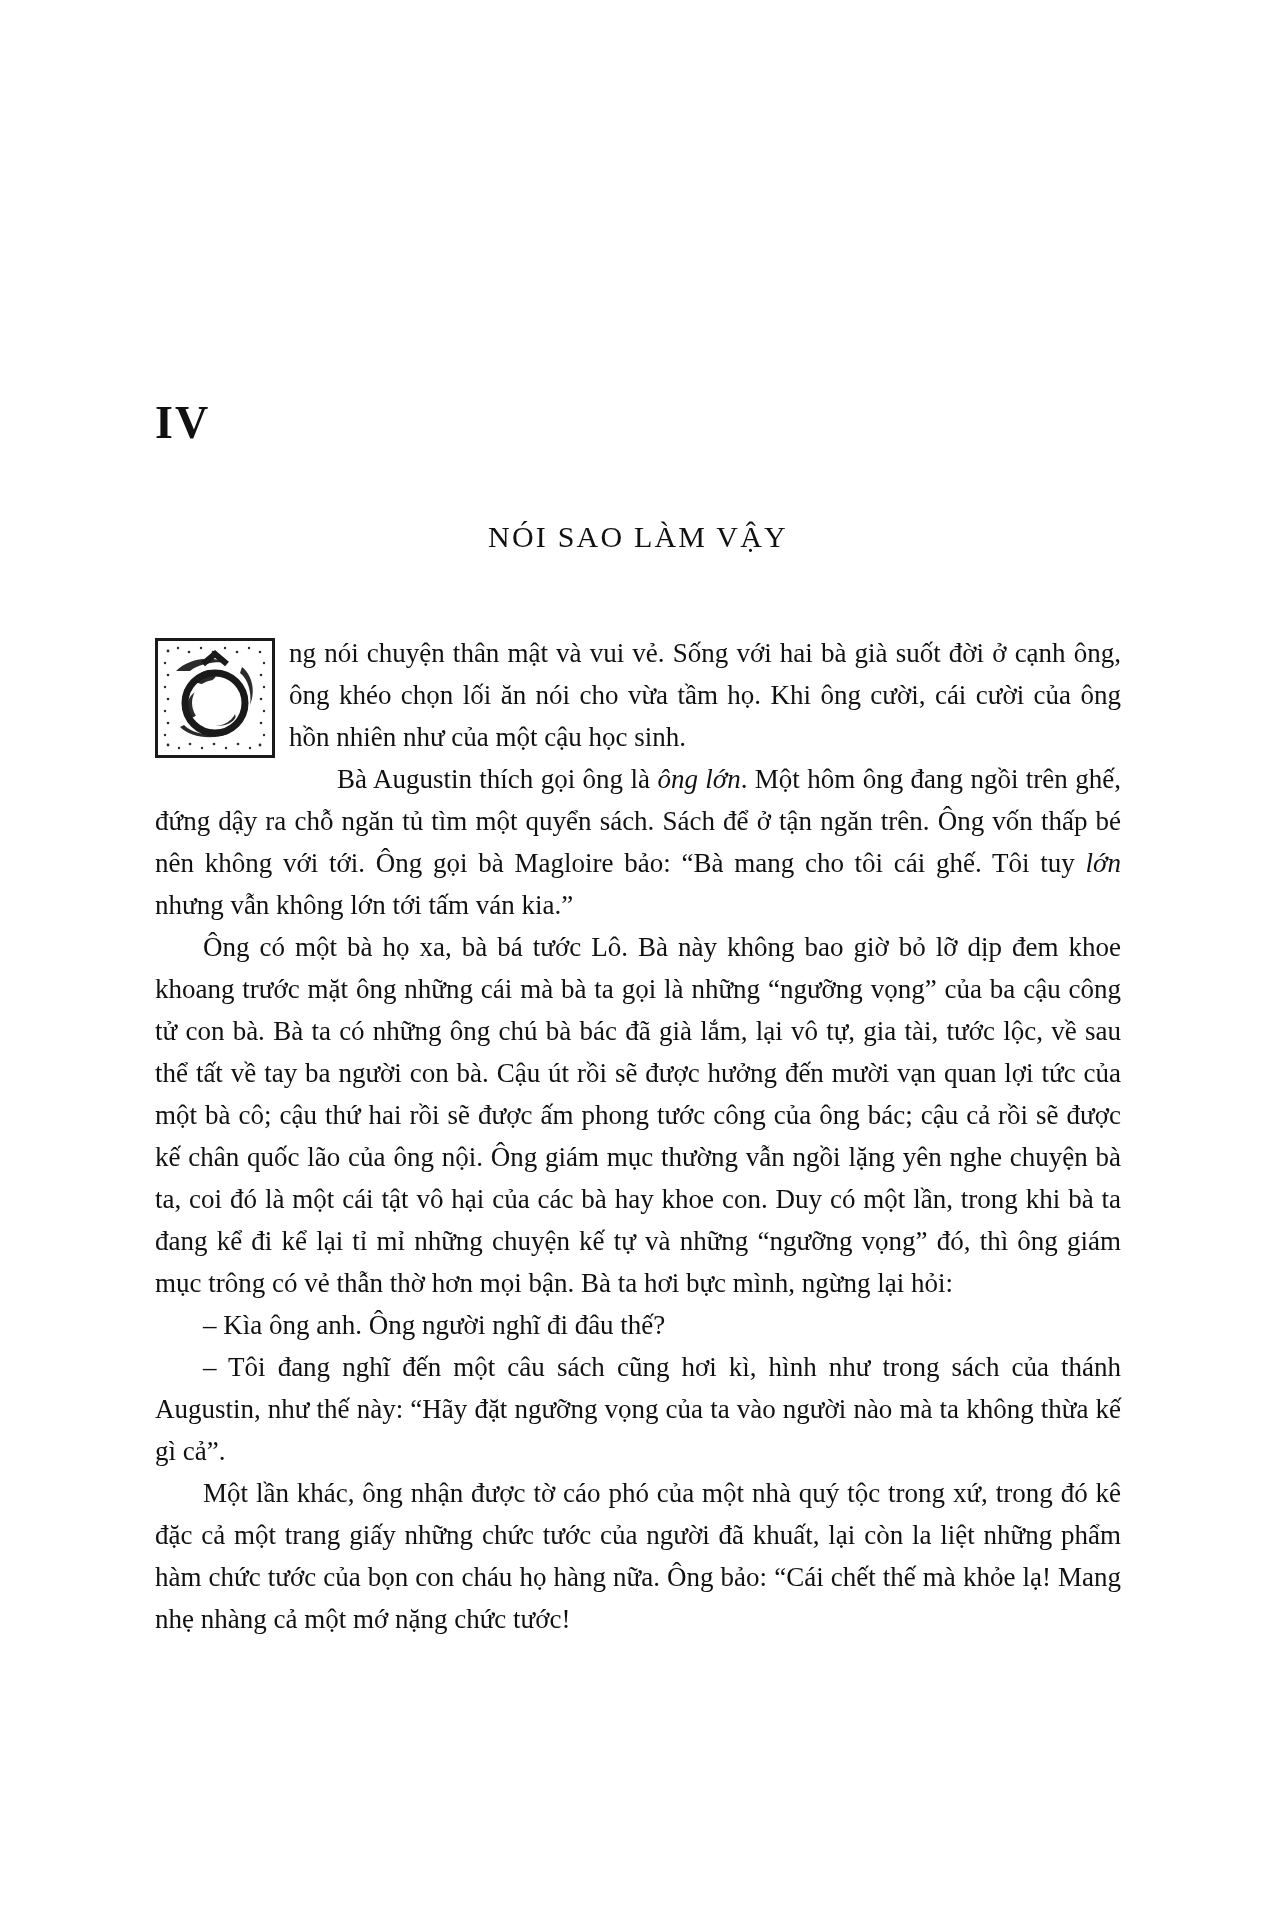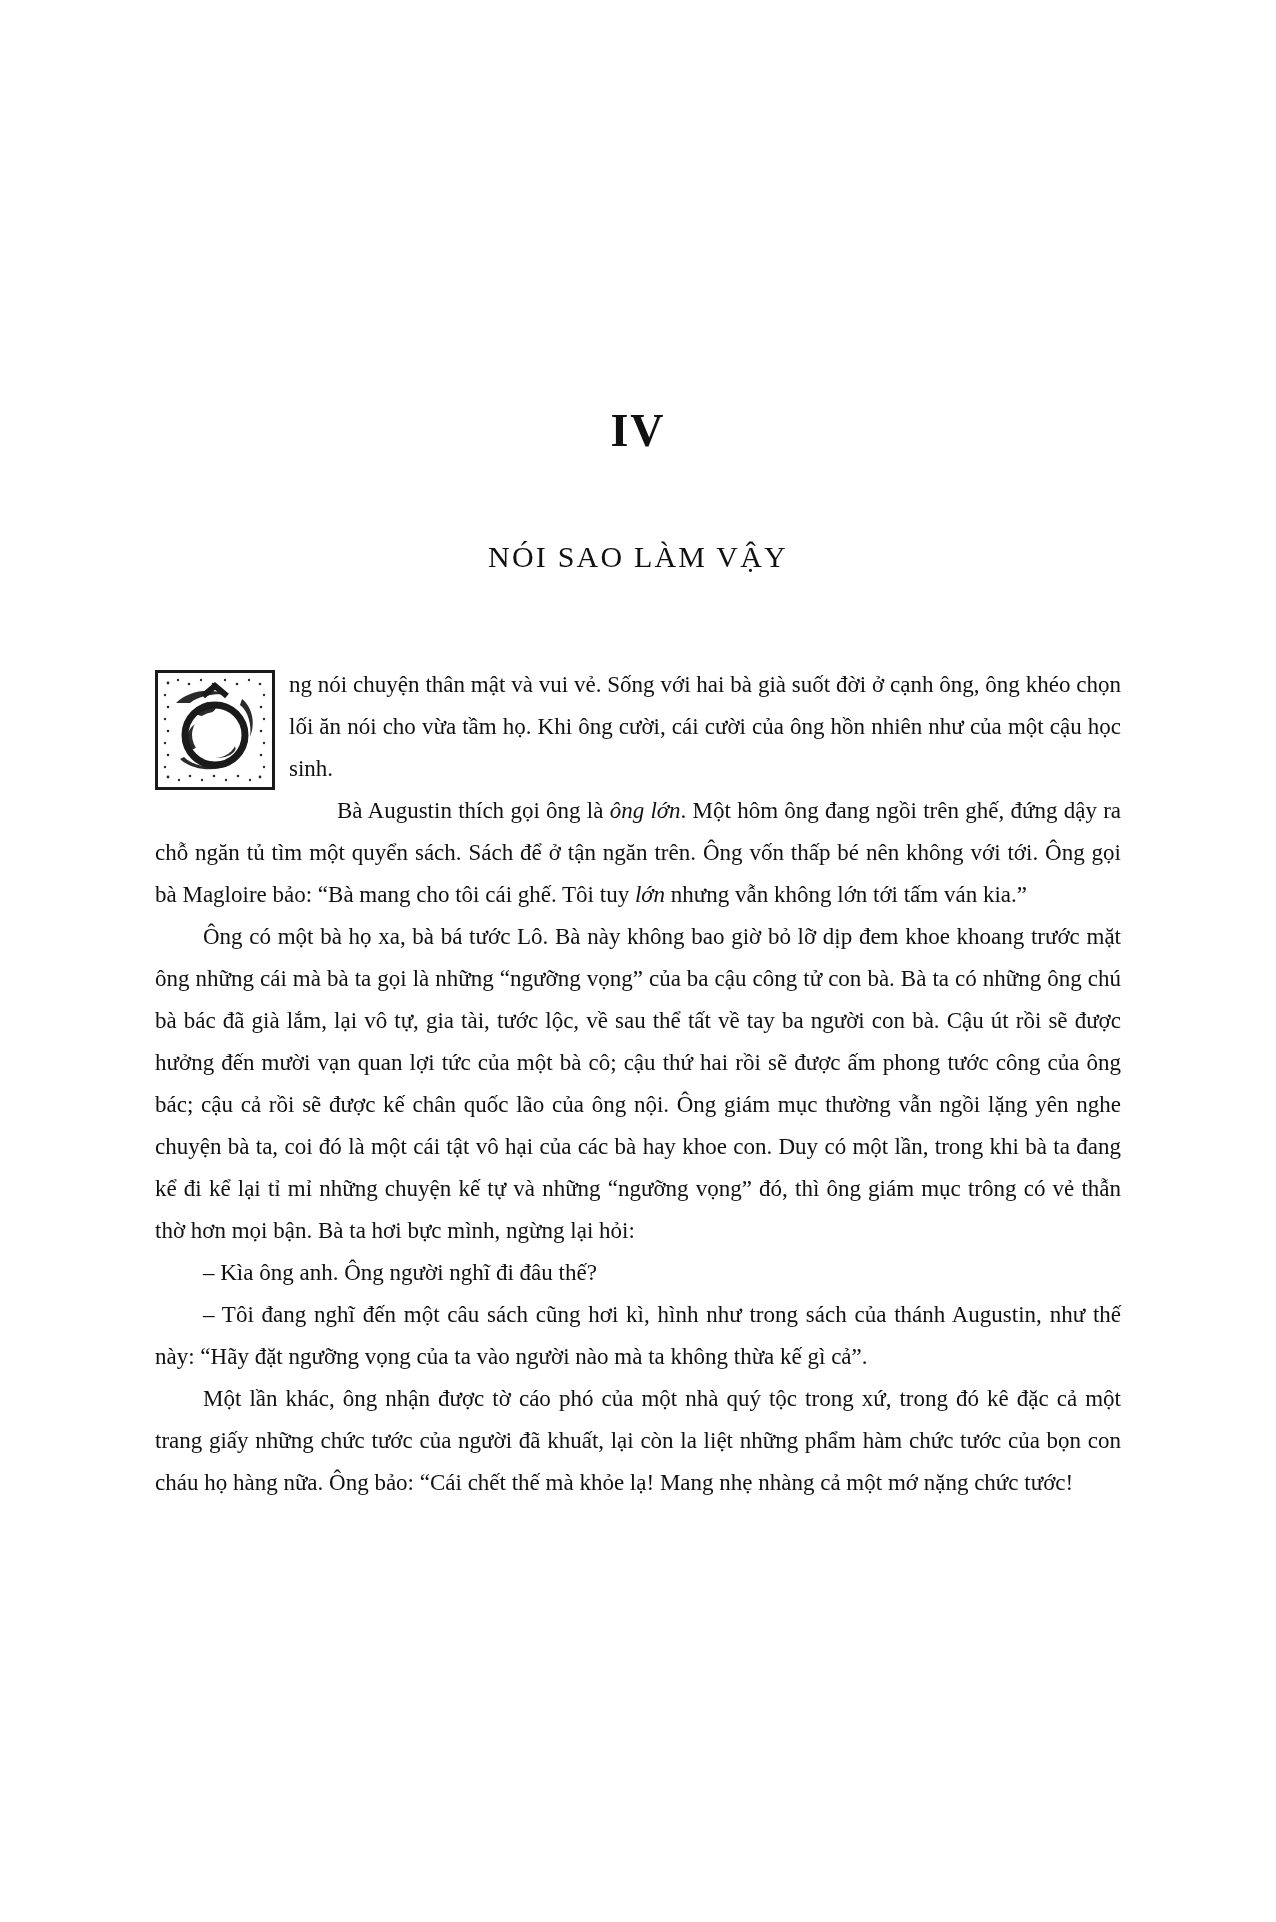--- a/index.html
+++ b/index.html
@@ -15,42 +15,41 @@
     overflow: hidden;
   }
   .page {
     position: relative;
     width: 1276px;
     height: 1922px;
     box-sizing: border-box;
     padding: 0 155px;
   }
   .chapter-number {
-    text-align: center;
     font-family: "Liberation Serif", serif;
     font-weight: bold;
     font-size: 46px;
     letter-spacing: 2px;
-    margin: 8px;
+    margin: 0;
     padding-top: 400px;
     line-height: 1;
   }
   .chapter-title {
     text-align: center;
     font-family: "Liberation Serif", serif;
     font-size: 30px;
     letter-spacing: 2.2px;
-    margin: 16px;
+    margin: 4px;
     padding-top: 72px;
     line-height: 1;
   }
   .body-text {
     margin: 0;
     padding-top: 76px;
-    font-size: 23px;
+    font-size: 27px;
     line-height: 42px;
     text-align: justify;
     text-justify: inter-word;
     hyphens: none;
   }
   .body-text p {
     margin: 0;
     text-indent: 48px;
     text-align: justify;
   }

